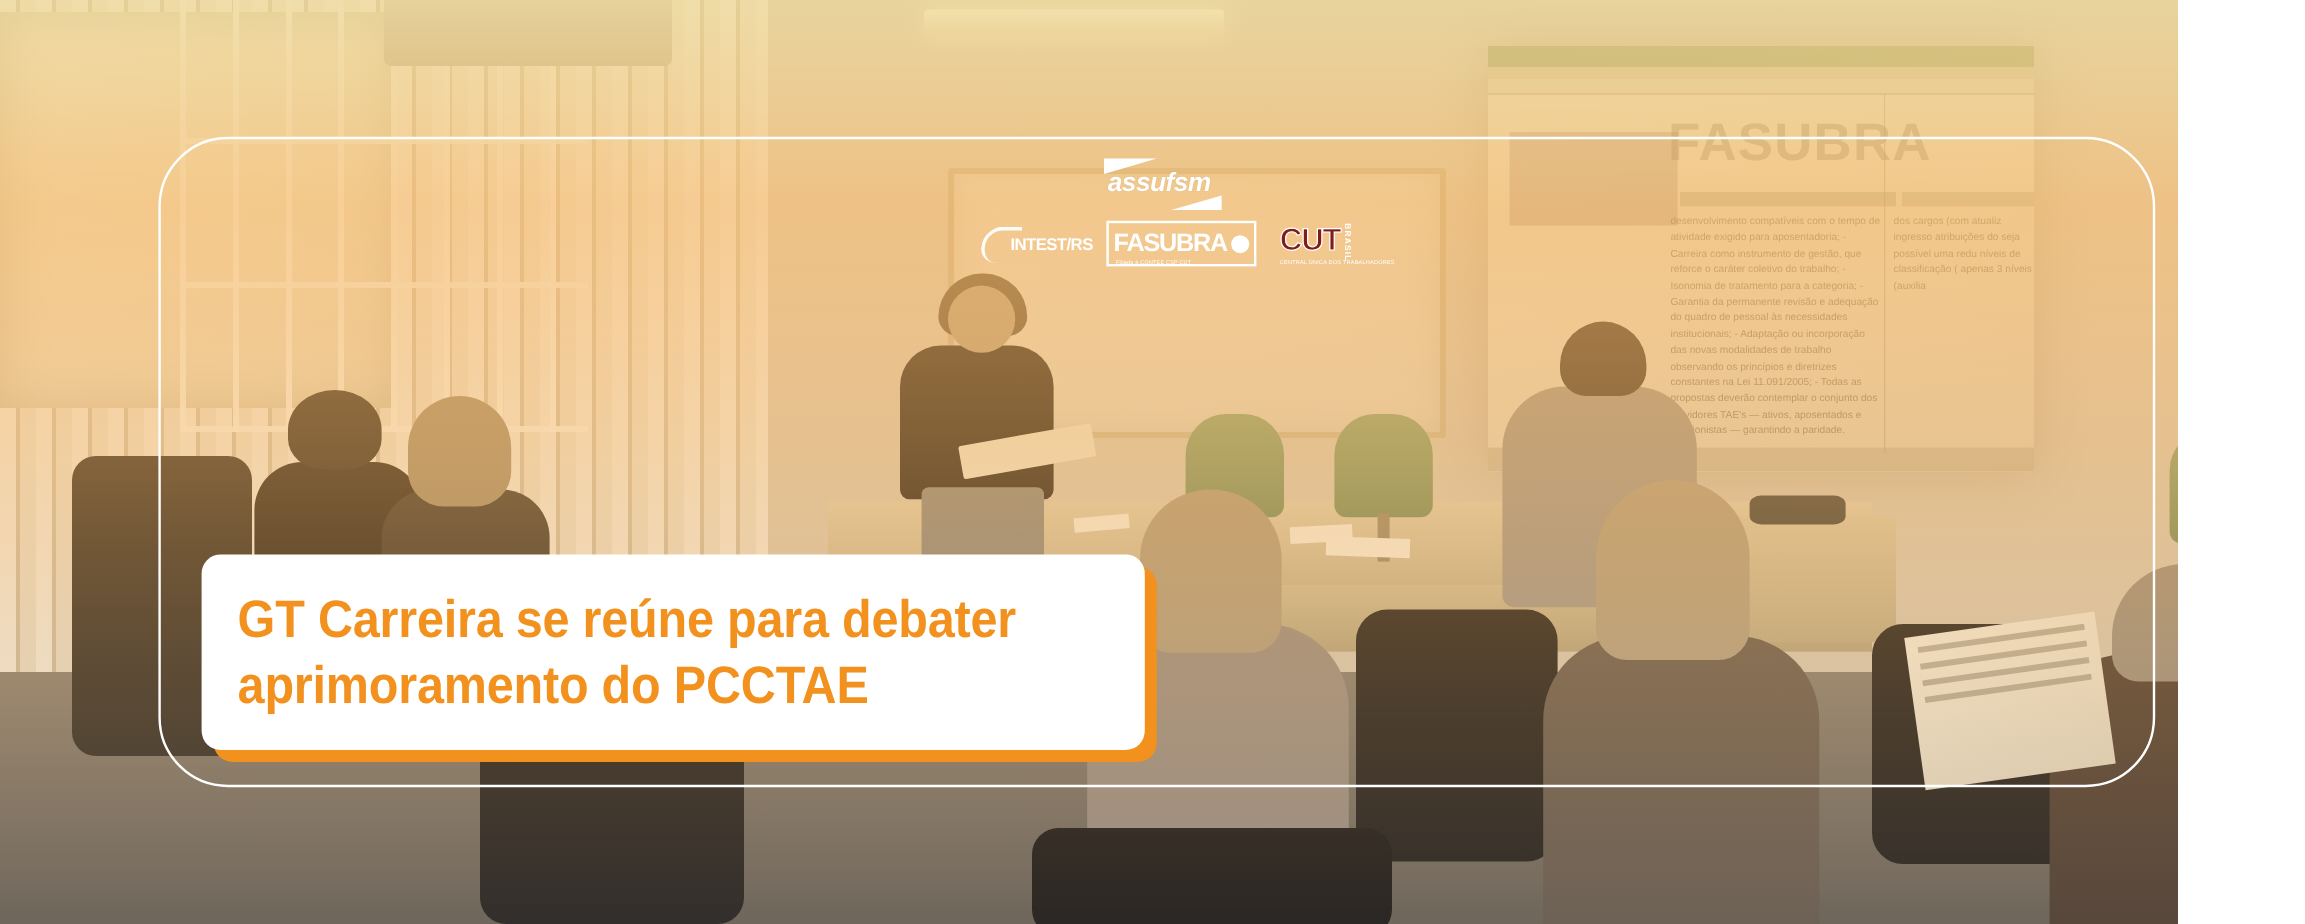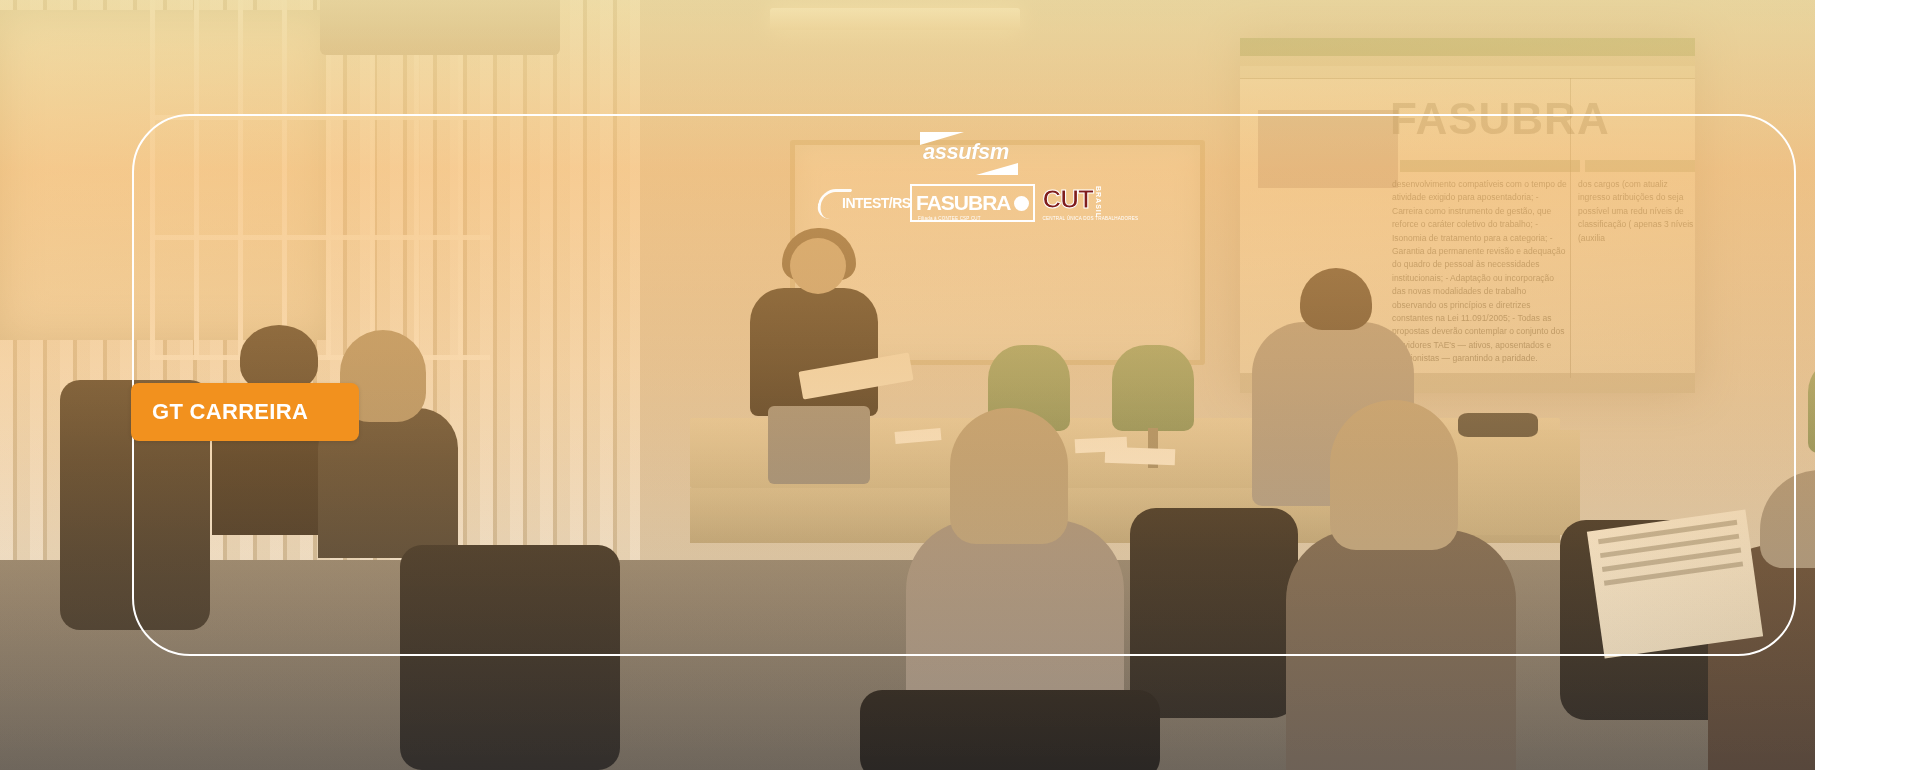--- a/index.html
+++ b/index.html
@@ -169,21 +169,21 @@
   .logo-assufsm{position:absolute;left:88px;top:0px;width:120px;height:52px;
     display:flex;align-items:center;justify-content:center;}
   .logo-assufsm .wordmark{color:#ffffff;font-style:italic;font-weight:bold;
     font-size:22px;letter-spacing:-.5px;font-family:"Liberation Sans",sans-serif;
     text-shadow:0 0 1px rgba(0,0,0,.15);}
   .logo-assufsm .tri-t{position:absolute;left:14px;top:6px;width:0;height:0;
     border-left:44px solid #ffffff;border-bottom:13px solid transparent;}
   .logo-assufsm .tri-b{position:absolute;right:8px;bottom:3px;width:0;height:0;
     border-right:42px solid #ffffff;border-top:12px solid transparent;}
 
-  .logo-row{position:absolute;left:0;top:58px;display:flex;align-items:center;gap:8px;text-align:center;}
+  .logo-row{position:absolute;left:0;top:58px;display:flex;align-items:center;gap:20px;text-align:center;}
   .logo-sintest{position:relative;width:84px;height:30px;display:flex;align-items:center;
     color:#fff;font-weight:bold;font-size:14px;letter-spacing:-.5px;
     font-family:"Liberation Sans",sans-serif;}
   .logo-sintest .swoosh{position:absolute;left:0;top:1px;width:28px;height:27px;
     border-left:3px solid #fff;border-top:3px solid #fff;
     border-radius:20px 2px 2px 20px;transform:skewX(-12deg);opacity:.95;}
   .logo-sintest span{margin-left:24px;}
 
   .logo-fasubra{position:relative;height:30px;padding:2px 4px;border:2px solid #fff;
     display:flex;align-items:center;gap:3px;}
@@ -327,18 +327,22 @@
       <div class="logo-cut">
         <div class="big">CUT</div>
         <div class="brasil">BRASIL</div>
         <div class="tagline">CENTRAL ÚNICA DOS TRABALHADORES</div>
       </div>
     </div>
   </div>
 
   <div class="frame"></div>
 
-  <div class="badge">
-    <span>GT CARREIRA</span>
+
+  <div class="cardwrap">
+    <div class="card-shadow"></div>
+    <div class="card">
+      <h1>GT Carreira se reúne para debater
+aprimoramento do PCCTAE</h1>
+    </div>
   </div>
 
-
 </div>
 
 </body></html>

